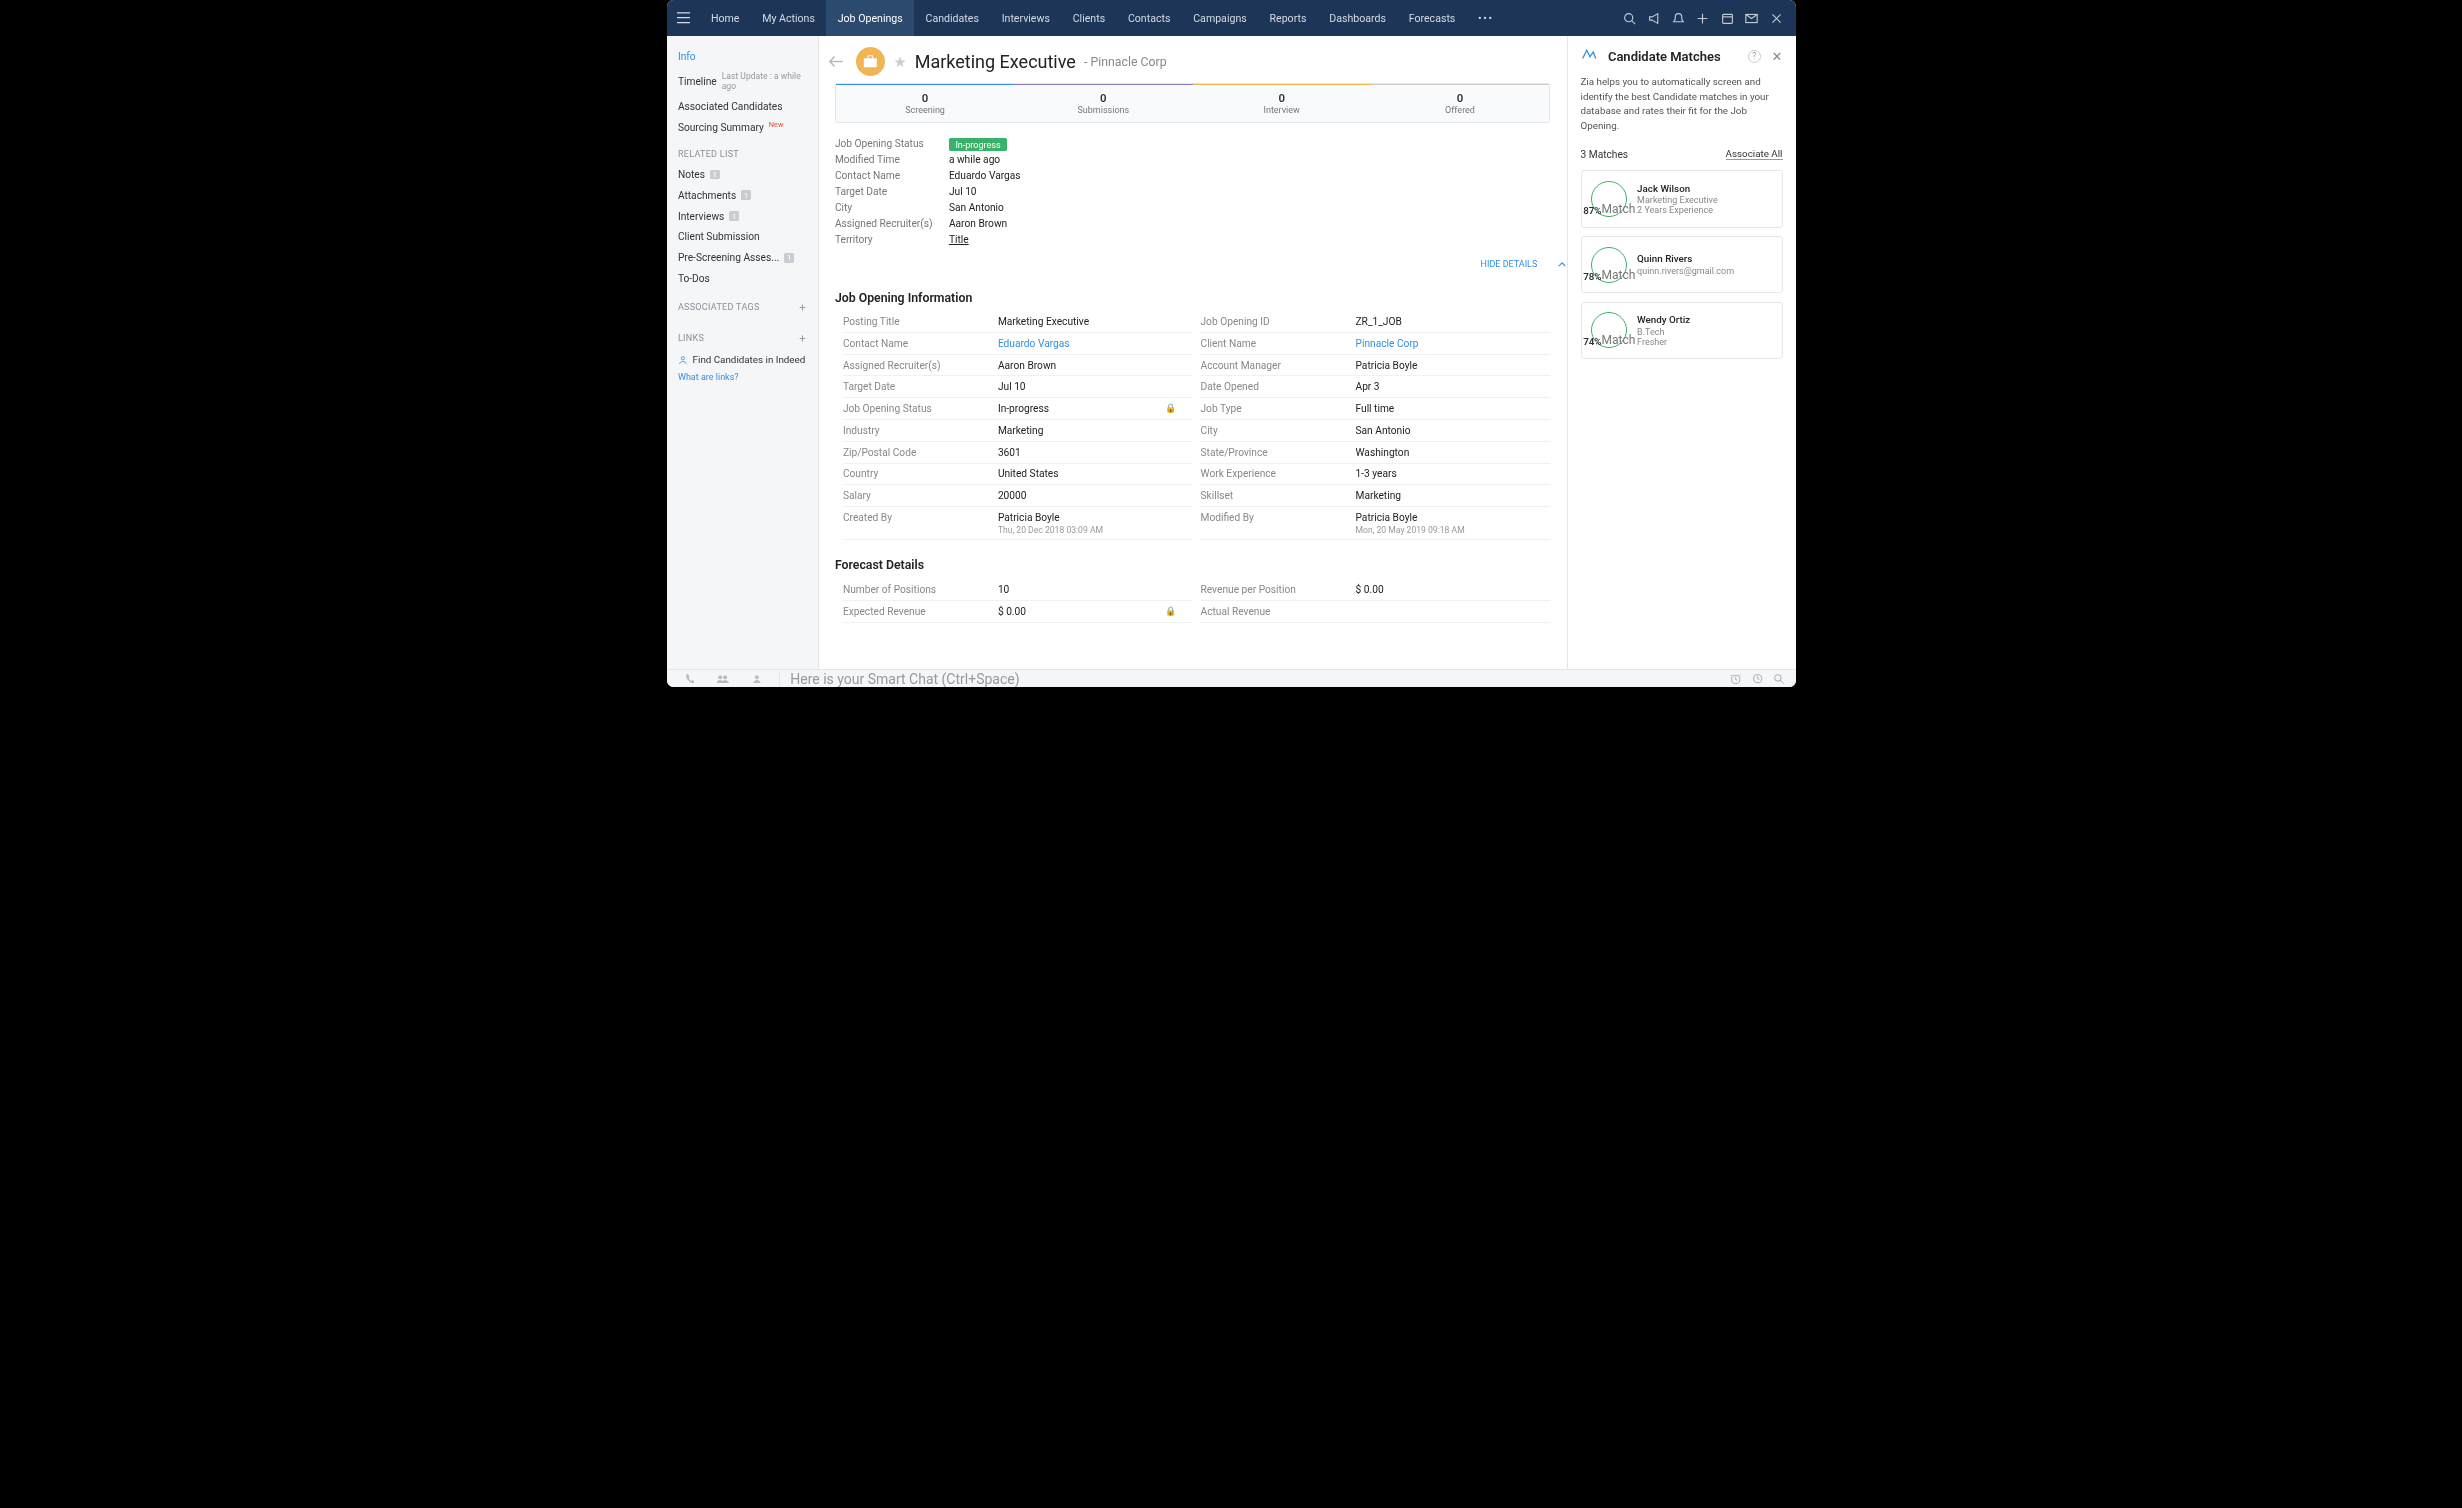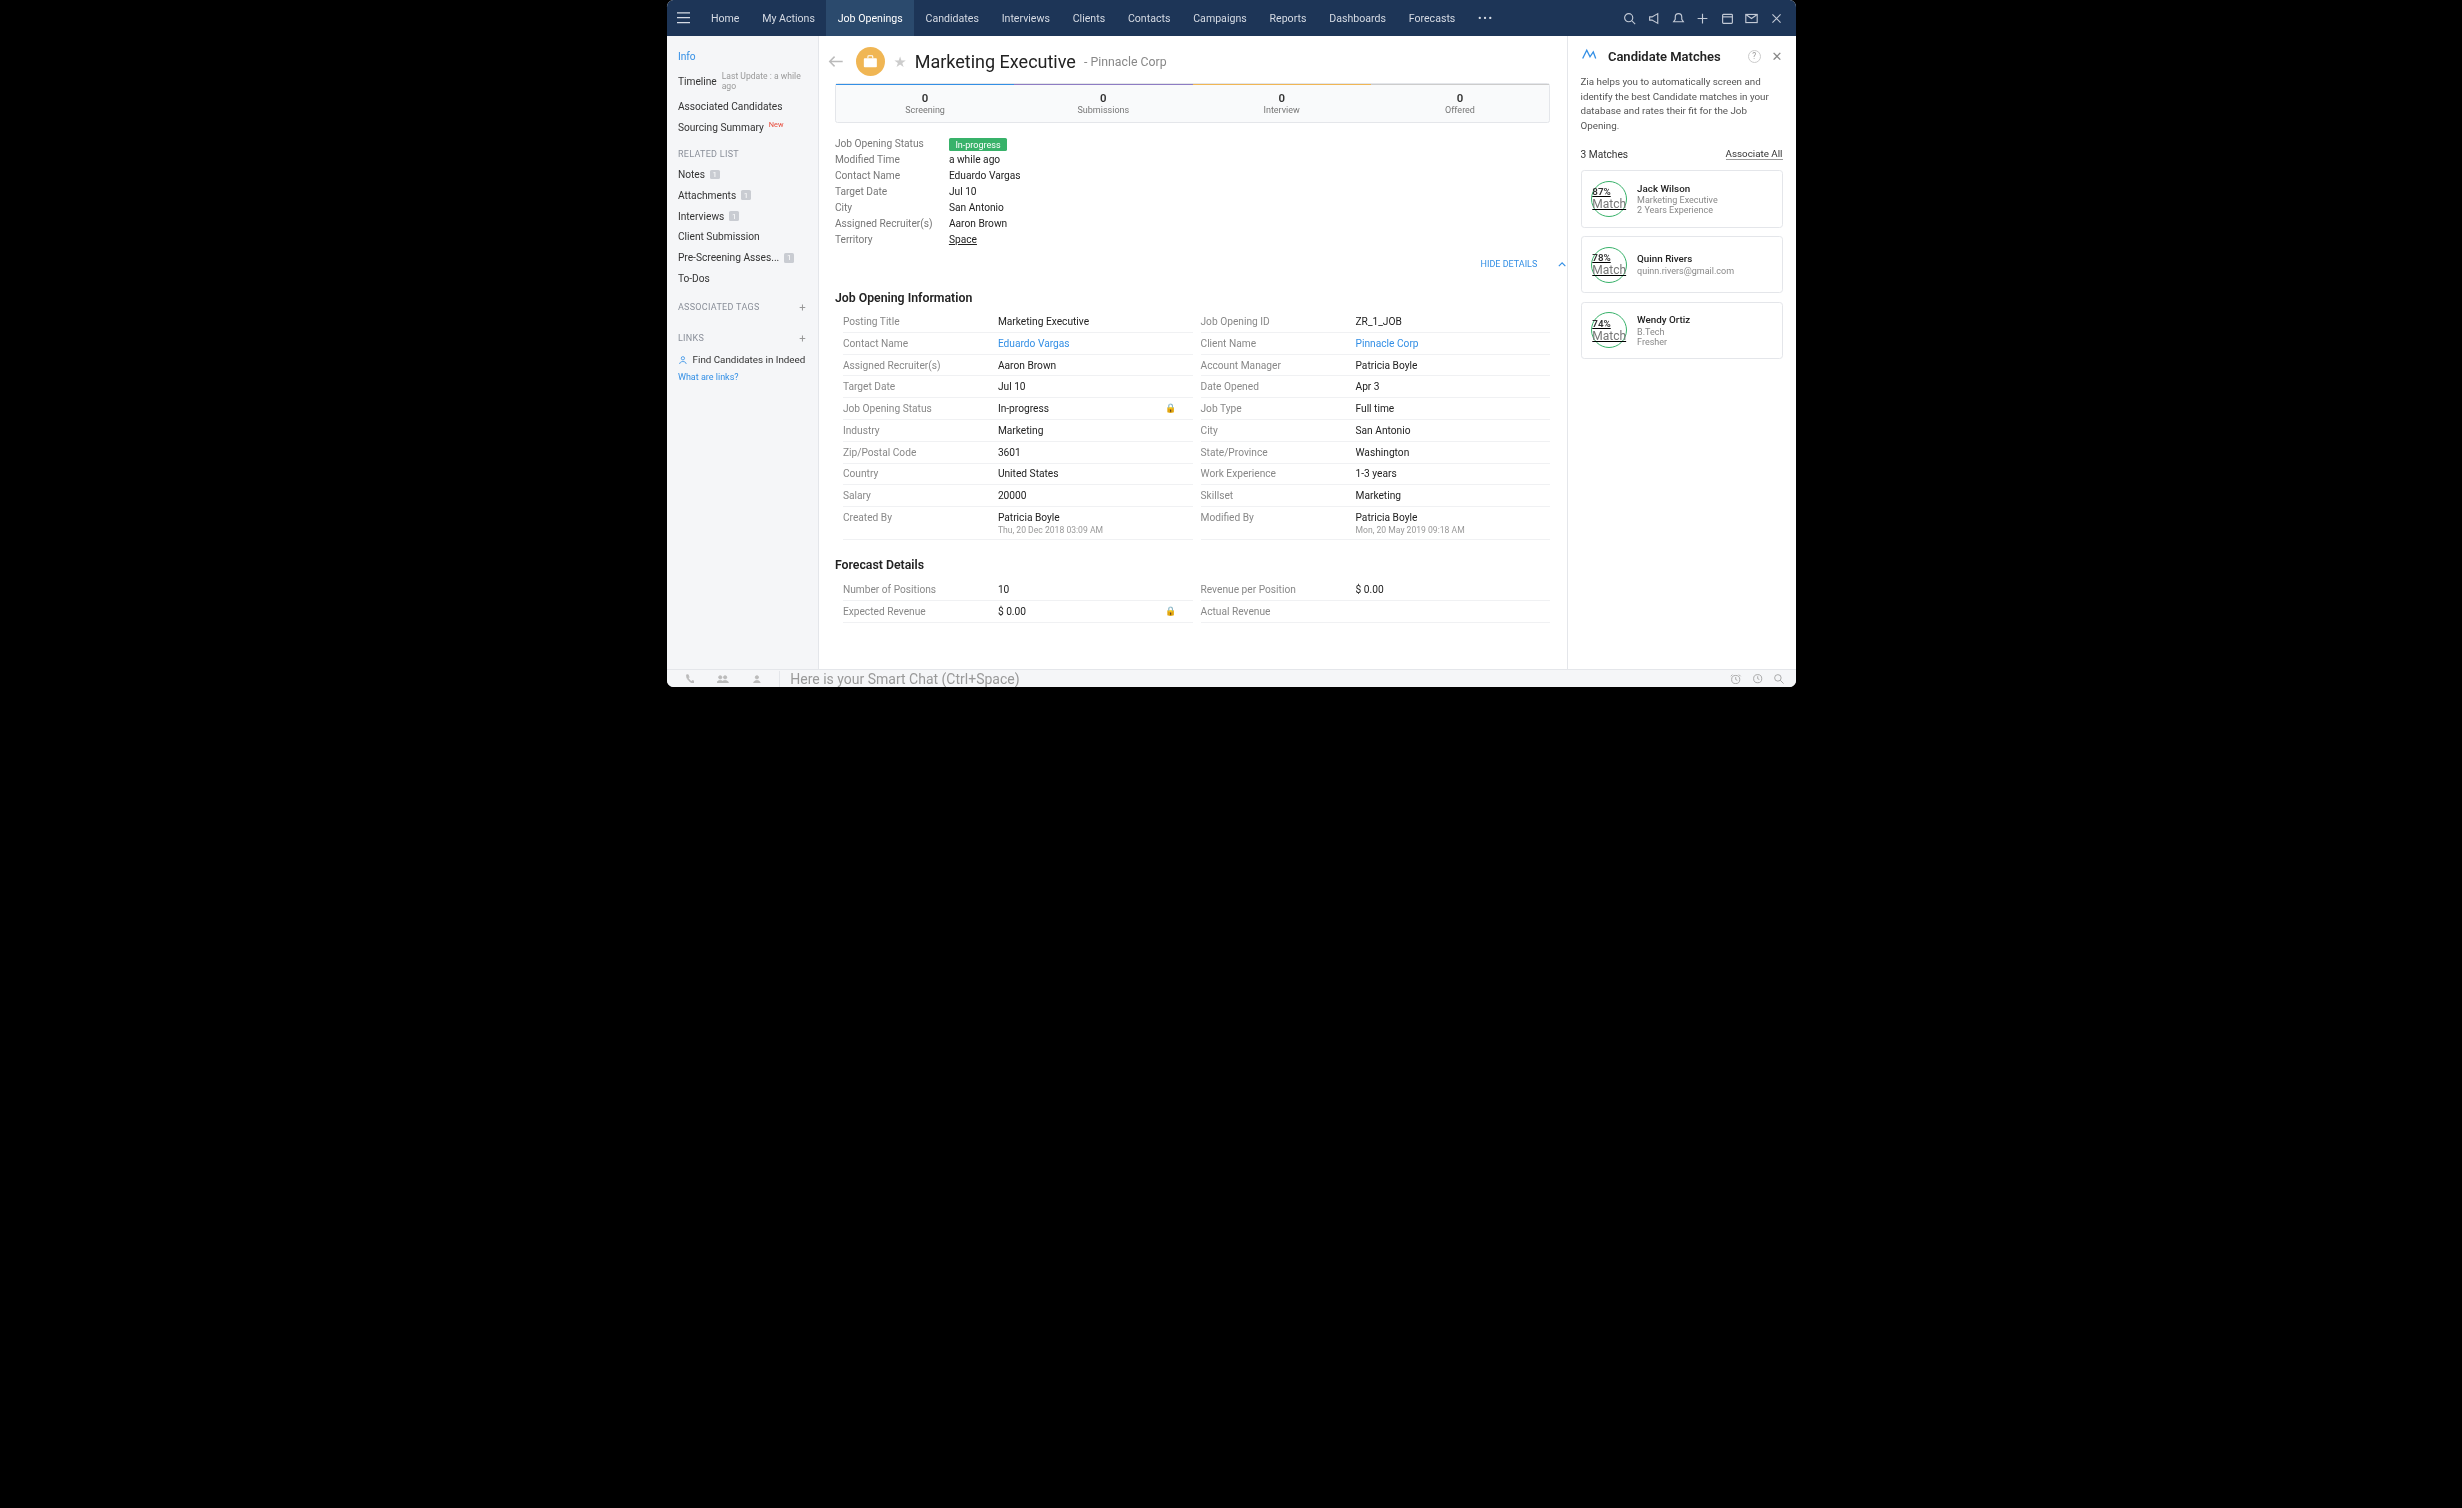--- a/index.html
+++ b/index.html
@@ -76,21 +76,21 @@
 .rp-head { display:flex; align-items:center; gap:11px; margin-bottom:9.8px;}
 .zia-icon { color:#338fe5; font-weight:600; font-size:13px;}
 .rp-title { font-size:13px; font-weight:600; color:#222; flex:1;}
 .rp-help { width:13px; height:13px; border:0.8px solid #ccc; border-radius:50%; display:flex; align-items:center; justify-content:center; font-size:8.2px; color:#999; cursor:pointer;}
 .rp-close { color:#888; cursor:pointer; font-size:13px;}
 .rp-desc { font-size:9.8px; color:#555; line-height:1.5; margin-bottom:14.7px;}
 .rp-bar { display:flex; justify-content:space-between; align-items:center; margin-bottom:9.8px;}
 .rp-count { font-size:10.2px; color:#333;}
 .rp-assocall { font-size:9.8px; color:#333; border-bottom:0.8px solid #999; cursor:pointer;}
 .match-card { border:0.8px solid #e4e6ea; border-radius:3.3px; padding:9.8px; margin-bottom:8.2px; display:flex; gap:9.8px; align-items:center;}
-.match-ring { width:36px; height:36px; border-radius:50%; border:1.6px solid #38b26a; display:flex; flex-direction:column; align-items:flex-start; justify-content:center; flex-shrink:0; background:#fff;text-decoration:underline;}
+.match-ring { width:36px; height:36px; border-radius:50%; border:1.6px solid #38b26a; display:flex; align-items:flex-end; justify-content:center; flex-shrink:0; background:#fff;}
 .match-pct { font-size:9.8px; font-weight:600; color:#333;}
 .match-lbl { font-size:12px; color:#777;}
 .match-info { font-size:9.8px;}
 .match-name { color:#222; font-weight:500; margin-bottom:1.6px;}
 .match-line { color:#888; font-size:9px;}
 
 
 .footer { position:absolute; bottom:0; left:0; right:0; height:18px; background:#f5f6f8; border-top:0.8px solid #e4e6ea; display:flex; align-items:center; font-size:14px; color:#999;}
 .footer-icons { display:flex; gap:23px; padding:0 18px;}
 .footer-icons svg { fill:#bbb; stroke:#bbb;}
@@ -272,21 +272,21 @@
           <div class="summary-row">
             <div class="summary-label">City</div>
             <div class="summary-val"><span>San Antonio</span></div>
           </div>
           <div class="summary-row">
             <div class="summary-label">Assigned Recruiter(s)</div>
             <div class="summary-val"><span>Aaron Brown</span></div>
           </div>
           <div class="summary-row">
             <div class="summary-label">Territory</div>
-            <div class="summary-val"><span class="assign-link">Space</span></div>
+            <div class="summary-val"><span class="assign-link">Title</span></div>
           </div>
         </div>
       <div class="hide-details" style="padding-left:16.4px;">
         <span>HIDE DETAILS</span>
         <svg width="8.2" height="4.9" viewBox="0 0 10 6" fill="none" stroke="#338fe5" stroke-width="1.4">
             <path d="M1 5l4-4 4 4"></path>
           </svg>
       </div>
 
       <div class="section-title">Job Opening Information</div>

